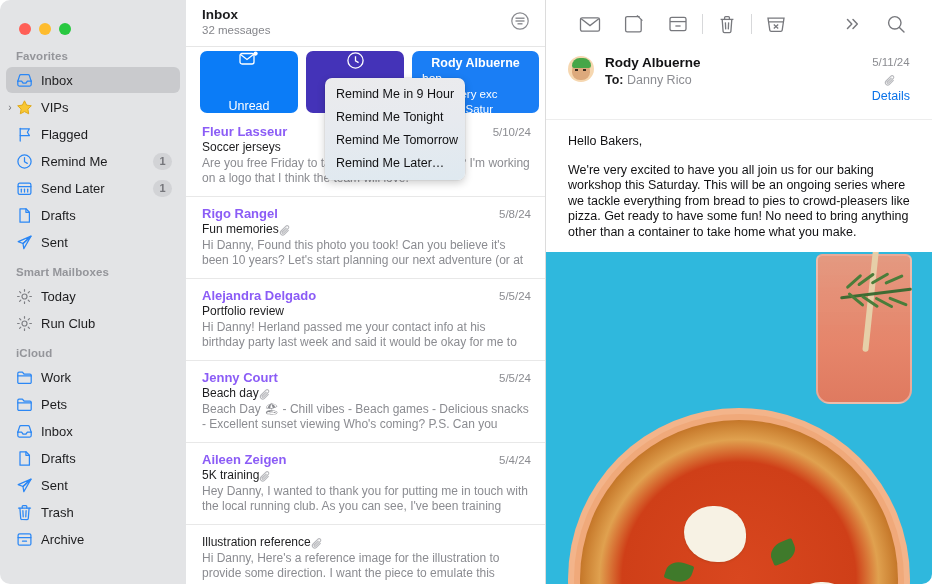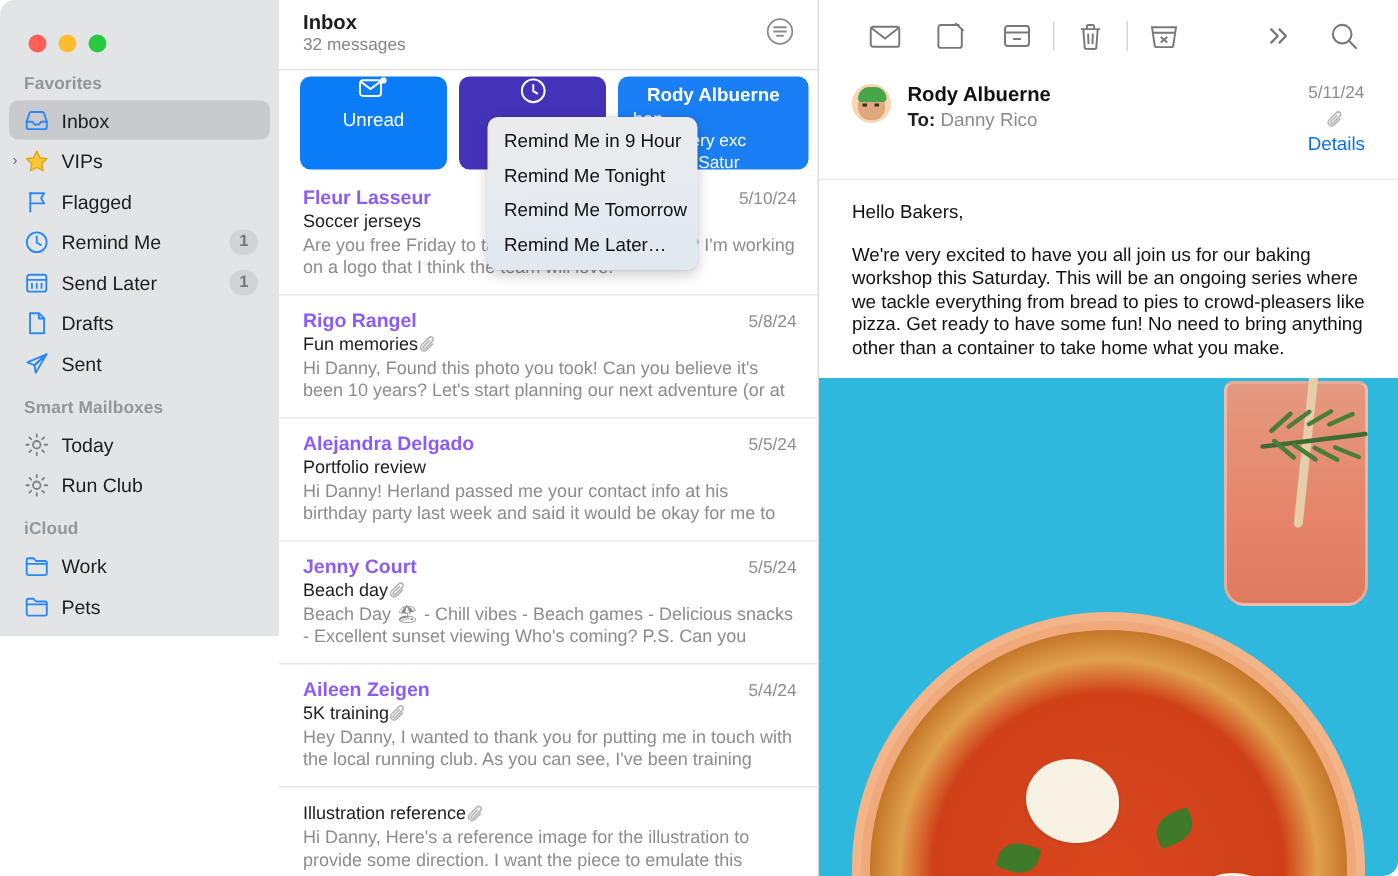--- a/index.html
+++ b/index.html
@@ -14,21 +14,21 @@
     position: relative;
     width: 932px; height: 584px;
     display: flex;
     border-radius: 10px;
     overflow: hidden;
     background: #ffffff;
   }
 
   
   #sidebar {
-    width: 186px; height: 424px;
+    width: 186px; height: 584px;
     background: #e3e4e6;
     flex: 0 0 186px;
     position: relative;
     padding-top: 0;
     overflow: hidden;
   }
   .traffic-lights {
     display: flex; align-items: center; gap: 8px;
     padding: 17px 0 0 19px; height: 40px;
   }
@@ -93,21 +93,21 @@
   
   .swipe-row {
     position: relative; height: 68px;
     display: flex; align-items: flex-start;
     padding: 4px 0 0 0;
     overflow: hidden;
   }
   .swipe-btn {
     height: 62px; border-radius: 7px;
     display: flex; flex-direction: column;
-    align-items: center; justify-content: flex-start;
+    align-items: center; justify-content: space-between;
     color: #ffffff; gap: 4px;
     font-size: 12.5px; font-weight: 500;
   }
   .swipe-unread { width: 98px; margin-left: 14px; background: #0b7cf7; }
   .swipe-remind { width: 98px; margin-left: 8px; background: #4433b8; }
   .swipe-sel-row {
     flex: 1 1 auto; height: 62px; margin: 0 6px 0 8px;
     background: #1a7ef5; border-radius: 7px;
     color: #ffffff; padding: 4px 10px 0 10px;
     overflow: hidden;

